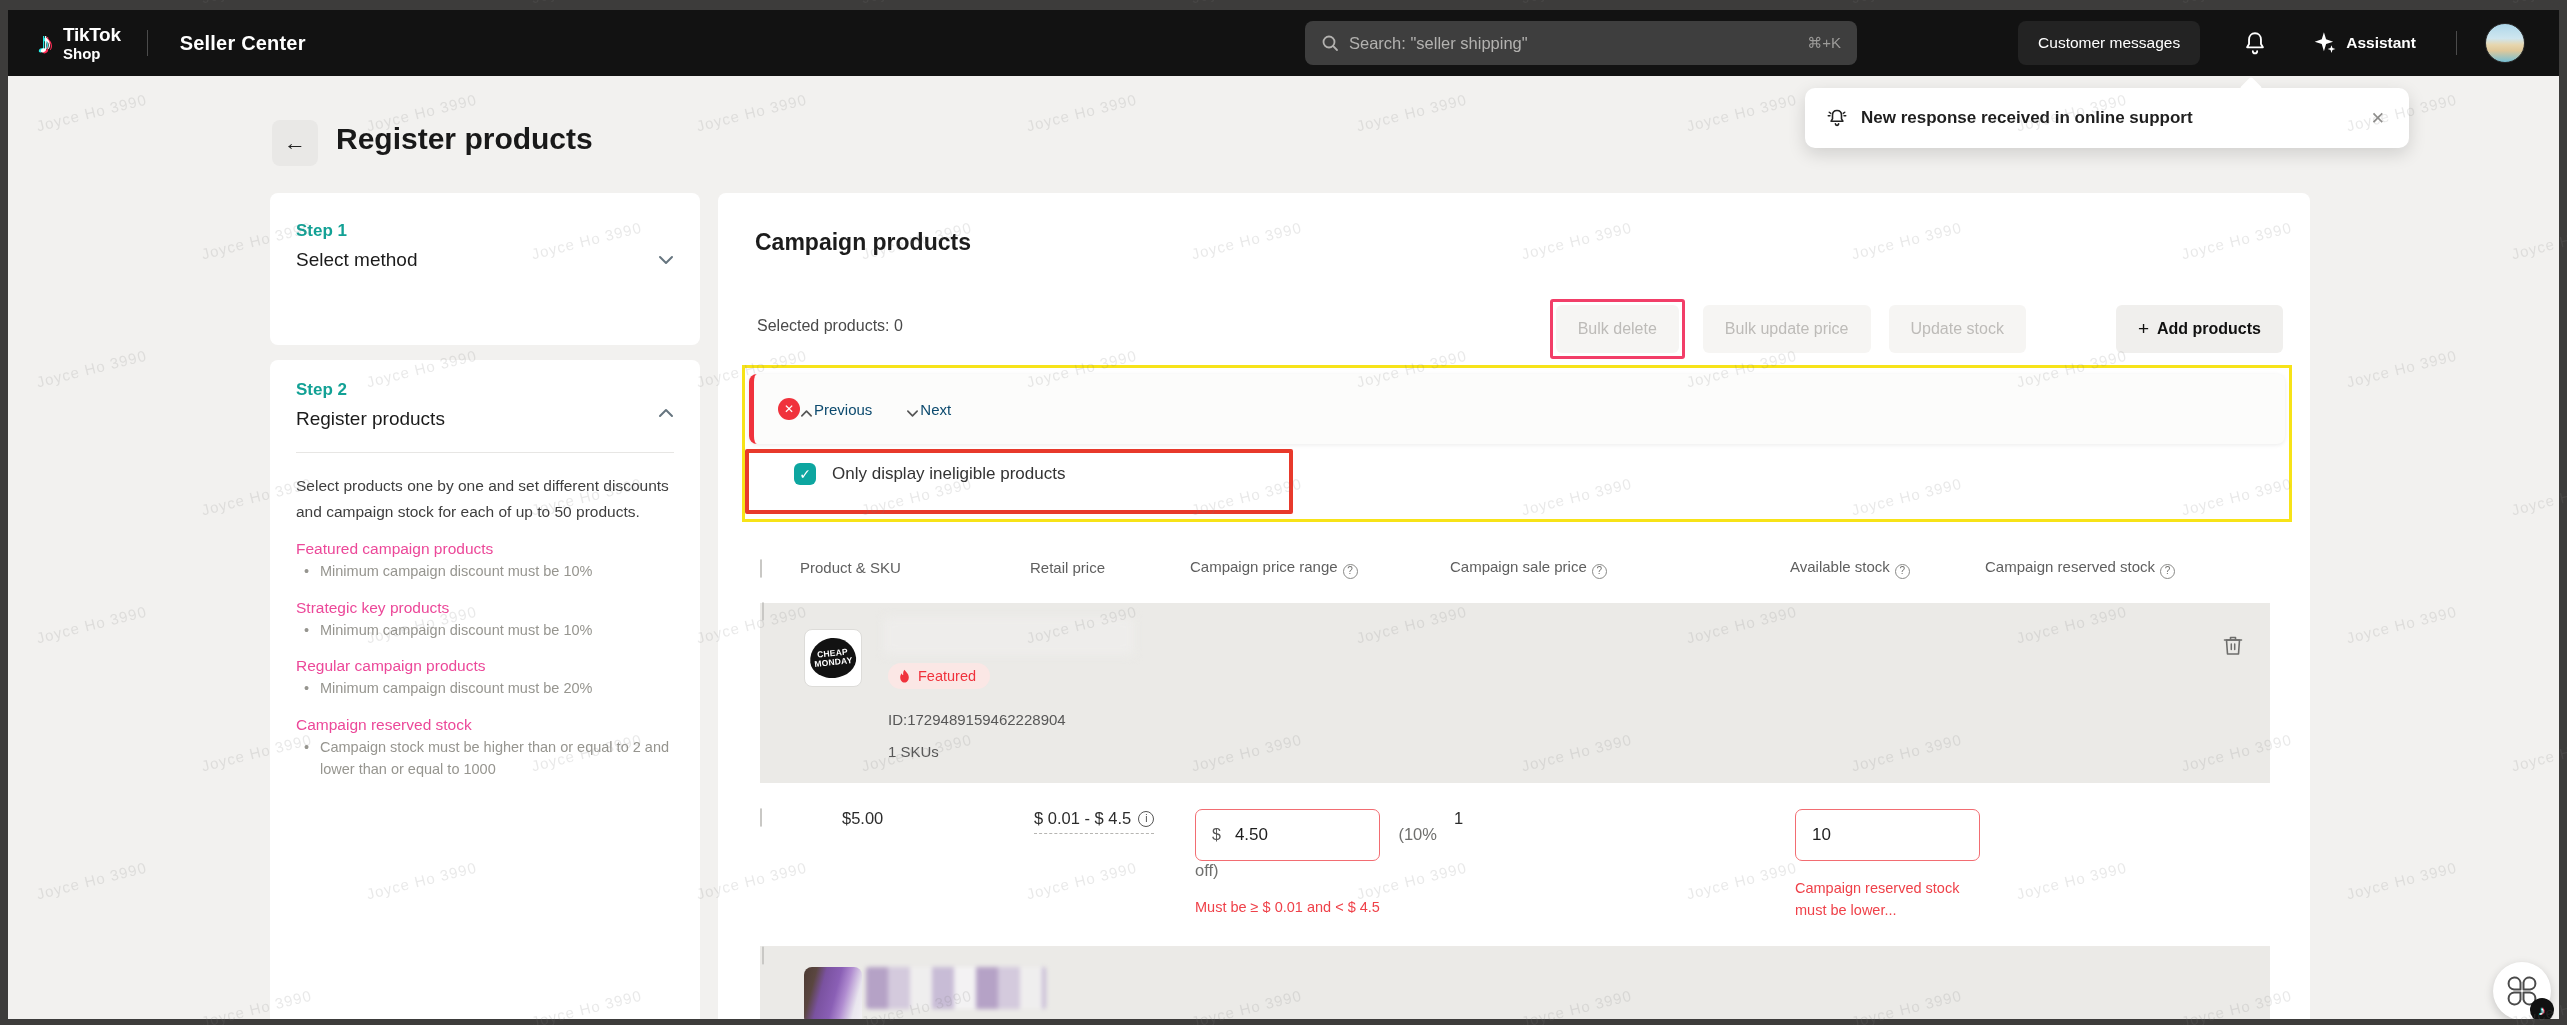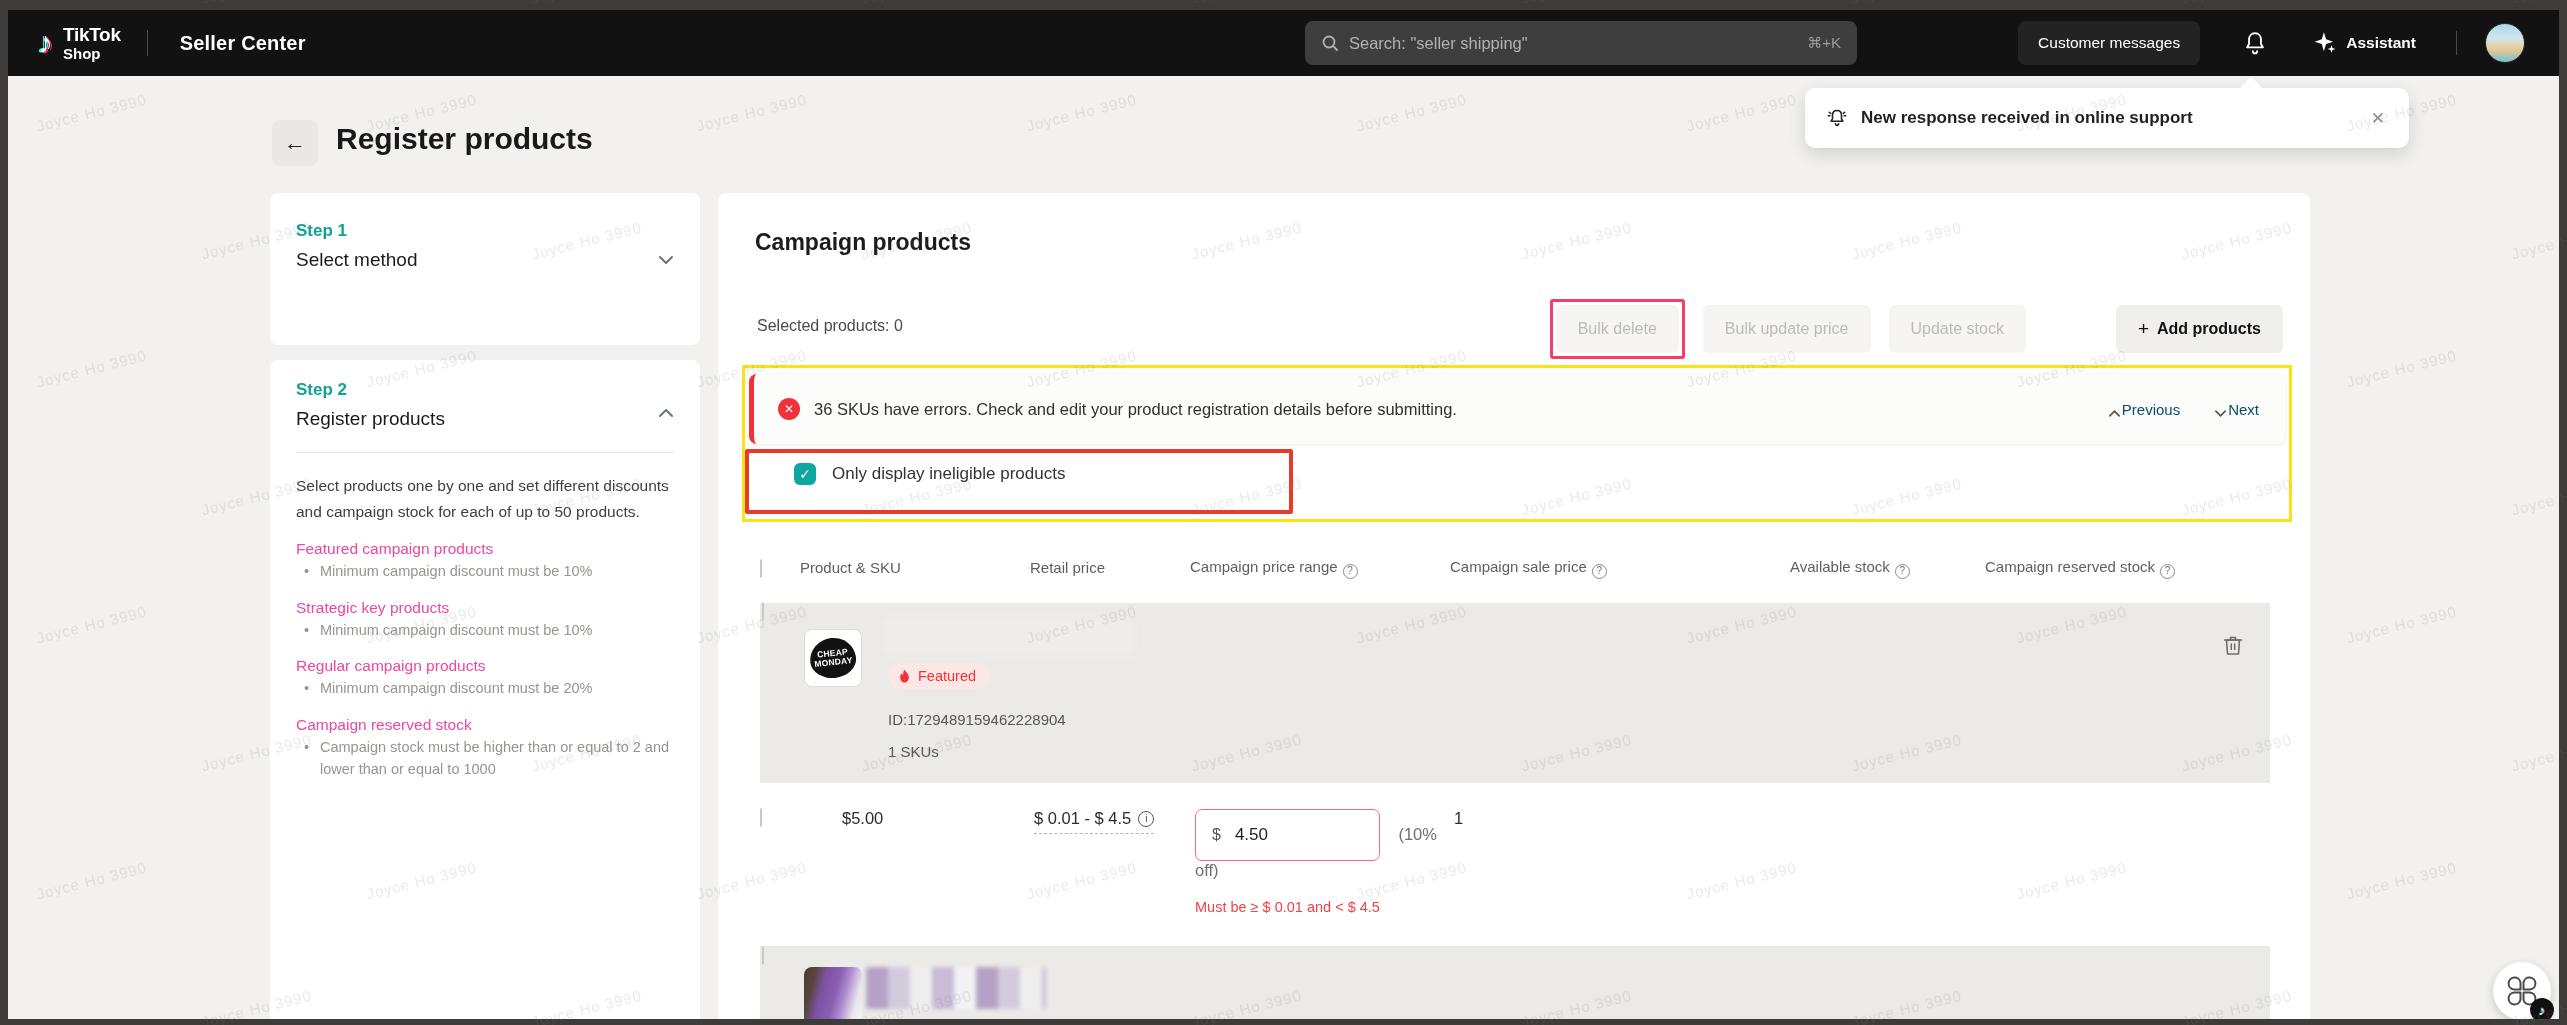--- a/index.html
+++ b/index.html
@@ -283,21 +283,20 @@
       <button class="btn disabled">Bulk update price</button>
       <button class="btn disabled">Update stock</button>
       <button class="btn primary-lite">
         <span class="plus">+</span>
         <span>Add products</span>
       </button>
     </div>
 
     <div class="banner">
       <span class="err-ic">✕</span>
-      <span class="bmsg">36 SKUs have errors. Check and edit your product registration details before submitting.</span>
       <span class="pager">
         <span class="pbtn">
           <svg width="13" height="9" viewBox="0 0 14 9">
             <path d="M2 7 L7 2 L12 7" fill="none" stroke="#555" stroke-width="1.8" stroke-linecap="round" stroke-linejoin="round"></path>
           </svg>
           <span>Previous</span>
         </span>
         <span class="pbtn">
           <svg width="13" height="9" viewBox="0 0 14 9">
             <path d="M2 2 L7 7 L12 2" fill="none" stroke="#555" stroke-width="1.8" stroke-linecap="round" stroke-linejoin="round"></path>
@@ -374,20 +373,26 @@
         </div>
         <div class="salecell">
           <span class="num-input">
             <span class="cur">$</span>
             <input value="4.50" style="">
           </span>
           <span class="discount">(10% off)</span>
           <div class="err-text">Must be ≥ $ 0.01 and &lt; $ 4.5</div>
         </div>
         <div class="v-stock">1</div>
+        <div class="rescell">
+          <span class="num-input">
+            <input style="width: 140px;" value="10">
+          </span>
+          <div class="err-text" style="width:185px;">Campaign reserved stock must be lower...</div>
+        </div>
         <div></div>
       </div>
 
       <div class="trow prow2">
         <div><span class="cbx"></span></div>
         <div style="position:relative;">
           <div class="thumb2"></div>
           <div class="mosaic"></div>
         </div>
       </div>

